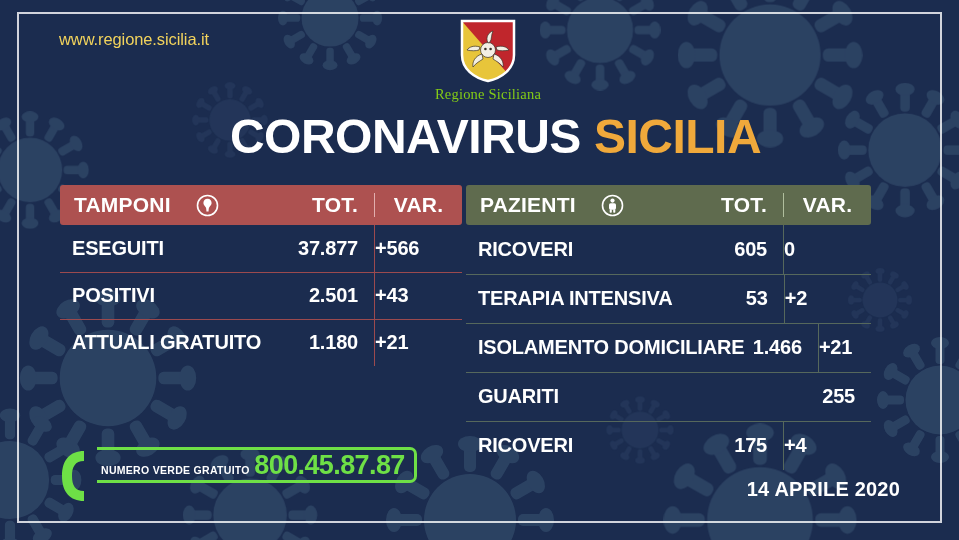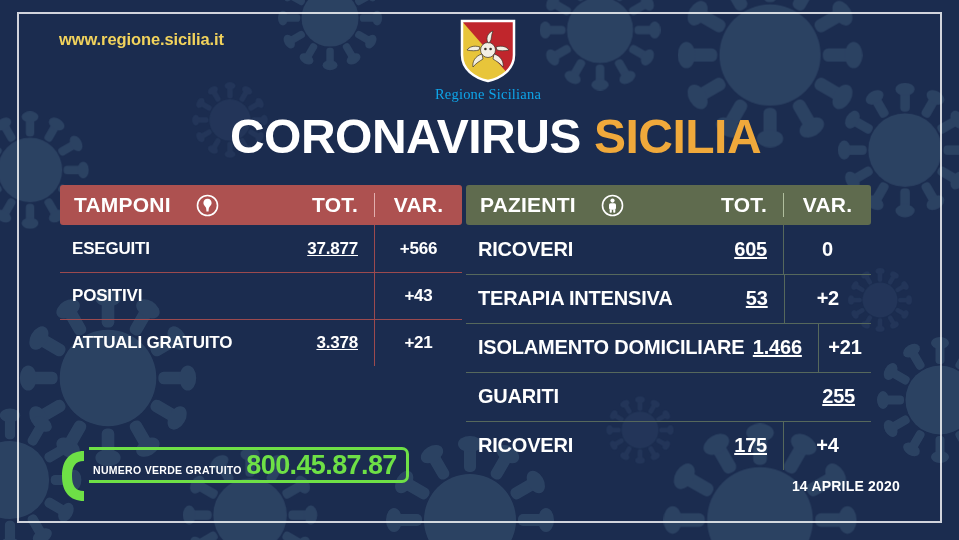--- a/index.html
+++ b/index.html
@@ -38,39 +38,39 @@
     pointer-events: none;
   }
 
   
   #site-url {
     position: absolute;
     left: 59px;
     top: 30px;
     z-index: 3;
     font-size: 16.5px;
-    font-weight: bold;
+    font-weight: normal;
     color: #f2d35c;
     letter-spacing: -0.1px;
   }
 
   #logo-block {
     position: absolute;
     left: 418px;
     top: 18px;
     width: 140px;
     z-index: 3;
     text-align: center;
   }
   #shield-wrap { height: 66px; display:flex; align-items:center; justify-content:center; }
   #logo-caption {
     margin-top: 2px;
     font-family: "Liberation Serif", serif;
     font-size: 14.5px;
-    color: #0ea5e9;
+    color: #84cc16;
     letter-spacing: 0.2px;
   }
 
   
   #title {
     position: absolute;
     left: 0; right: 0;
     top: 113px;
     z-index: 3;
     text-align: center;
@@ -137,21 +137,21 @@
   }
   .head-icon svg { display:block; }
 
   .tbody { position: relative; }
   .trow {
     display: flex;
     align-items: center;
     height: 47px;
     color: #ffffff;
     font-weight: bold;
-    font-size: 17px;
+    font-size: 20px;
     position: relative;
     letter-spacing: -0.2px;
   }
   #table-pazienti .trow { height: 49px; font-size: 20px; }
 
   .trow + .trow::before {
     content: "";
     position: absolute;
     left: 0; right: 0; top: 0;
     height: 1px;
@@ -163,44 +163,43 @@
     flex: 1 1 auto;
     padding-left: 12px;
     white-space: nowrap;
   }
   .cell-tot {
     width: 112px;
     text-align: right;
     padding-right: 16px;
     box-sizing: border-box;
     white-space: nowrap;
-    text-decoration: underline;
   }
   .cell-var {
     width: 88px;
-    text-align: center;
+    text-align: left;
     box-sizing: border-box;
     white-space: nowrap;
   }
   #table-tamponi .cell-var { border-left: 1px solid #9c4a4e; height: 47px; line-height: 47px; }
   #table-pazienti .cell-var { border-left: 1px solid #56685c; height: 49px; line-height: 49px; }
 
   
   #phone-badge {
     position: absolute;
     left: 57px;
     top: 447px;
     z-index: 3;
     display: flex;
     align-items: flex-start;
   }
   #phone-icon { width: 32px; height: 58px; flex: 0 0 auto; }
   #phone-icon svg { display:block; }
   #phone-text {
-    margin-left: 0;
+    margin-left: 8px;
     border: 3px solid #6ee046;
     border-left: none;
     border-radius: 0 7px 7px 0;
     padding: 2px 9px 1px 4px;
   }
   #phone-label {
     font-size: 10.5px;
     font-weight: bold;
     color: #ffffff;
     letter-spacing: 0.3px;
@@ -215,21 +214,21 @@
     line-height: 1;
     white-space: nowrap;
   }
 
   
   #date {
     position: absolute;
     right: 59px;
     top: 478px;
     z-index: 3;
-    font-size: 14px;
+    font-size: 20px;
     font-weight: bold;
     color: #ffffff;
     letter-spacing: 0.2px;
     white-space: nowrap;
   }
 </style>
 </head>
 <body>
 
 <div id="stage">
@@ -366,25 +365,26 @@
       <div class="th-var">VAR.</div>
     </div>
     <div class="tbody">
       <div class="trow">
         <div class="cell-label">ESEGUITI</div>
         <div class="cell-tot">37.877</div>
         <div class="cell-var">+566</div>
       </div>
       <div class="trow">
         <div class="cell-label">POSITIVI</div>
+        <div class="cell-tot">2.501</div>
         <div class="cell-var">+43</div>
       </div>
       <div class="trow">
         <div class="cell-label">ATTUALI GRATUITO</div>
-        <div class="cell-tot">3.378</div>
+        <div class="cell-tot">1.180</div>
         <div class="cell-var">+21</div>
       </div>
     </div>
   </div>
 
   <div class="table" id="table-pazienti">
     <div class="thead">
       <div class="th-title">
         <span>PAZIENTI</span>
         <span class="head-icon">

